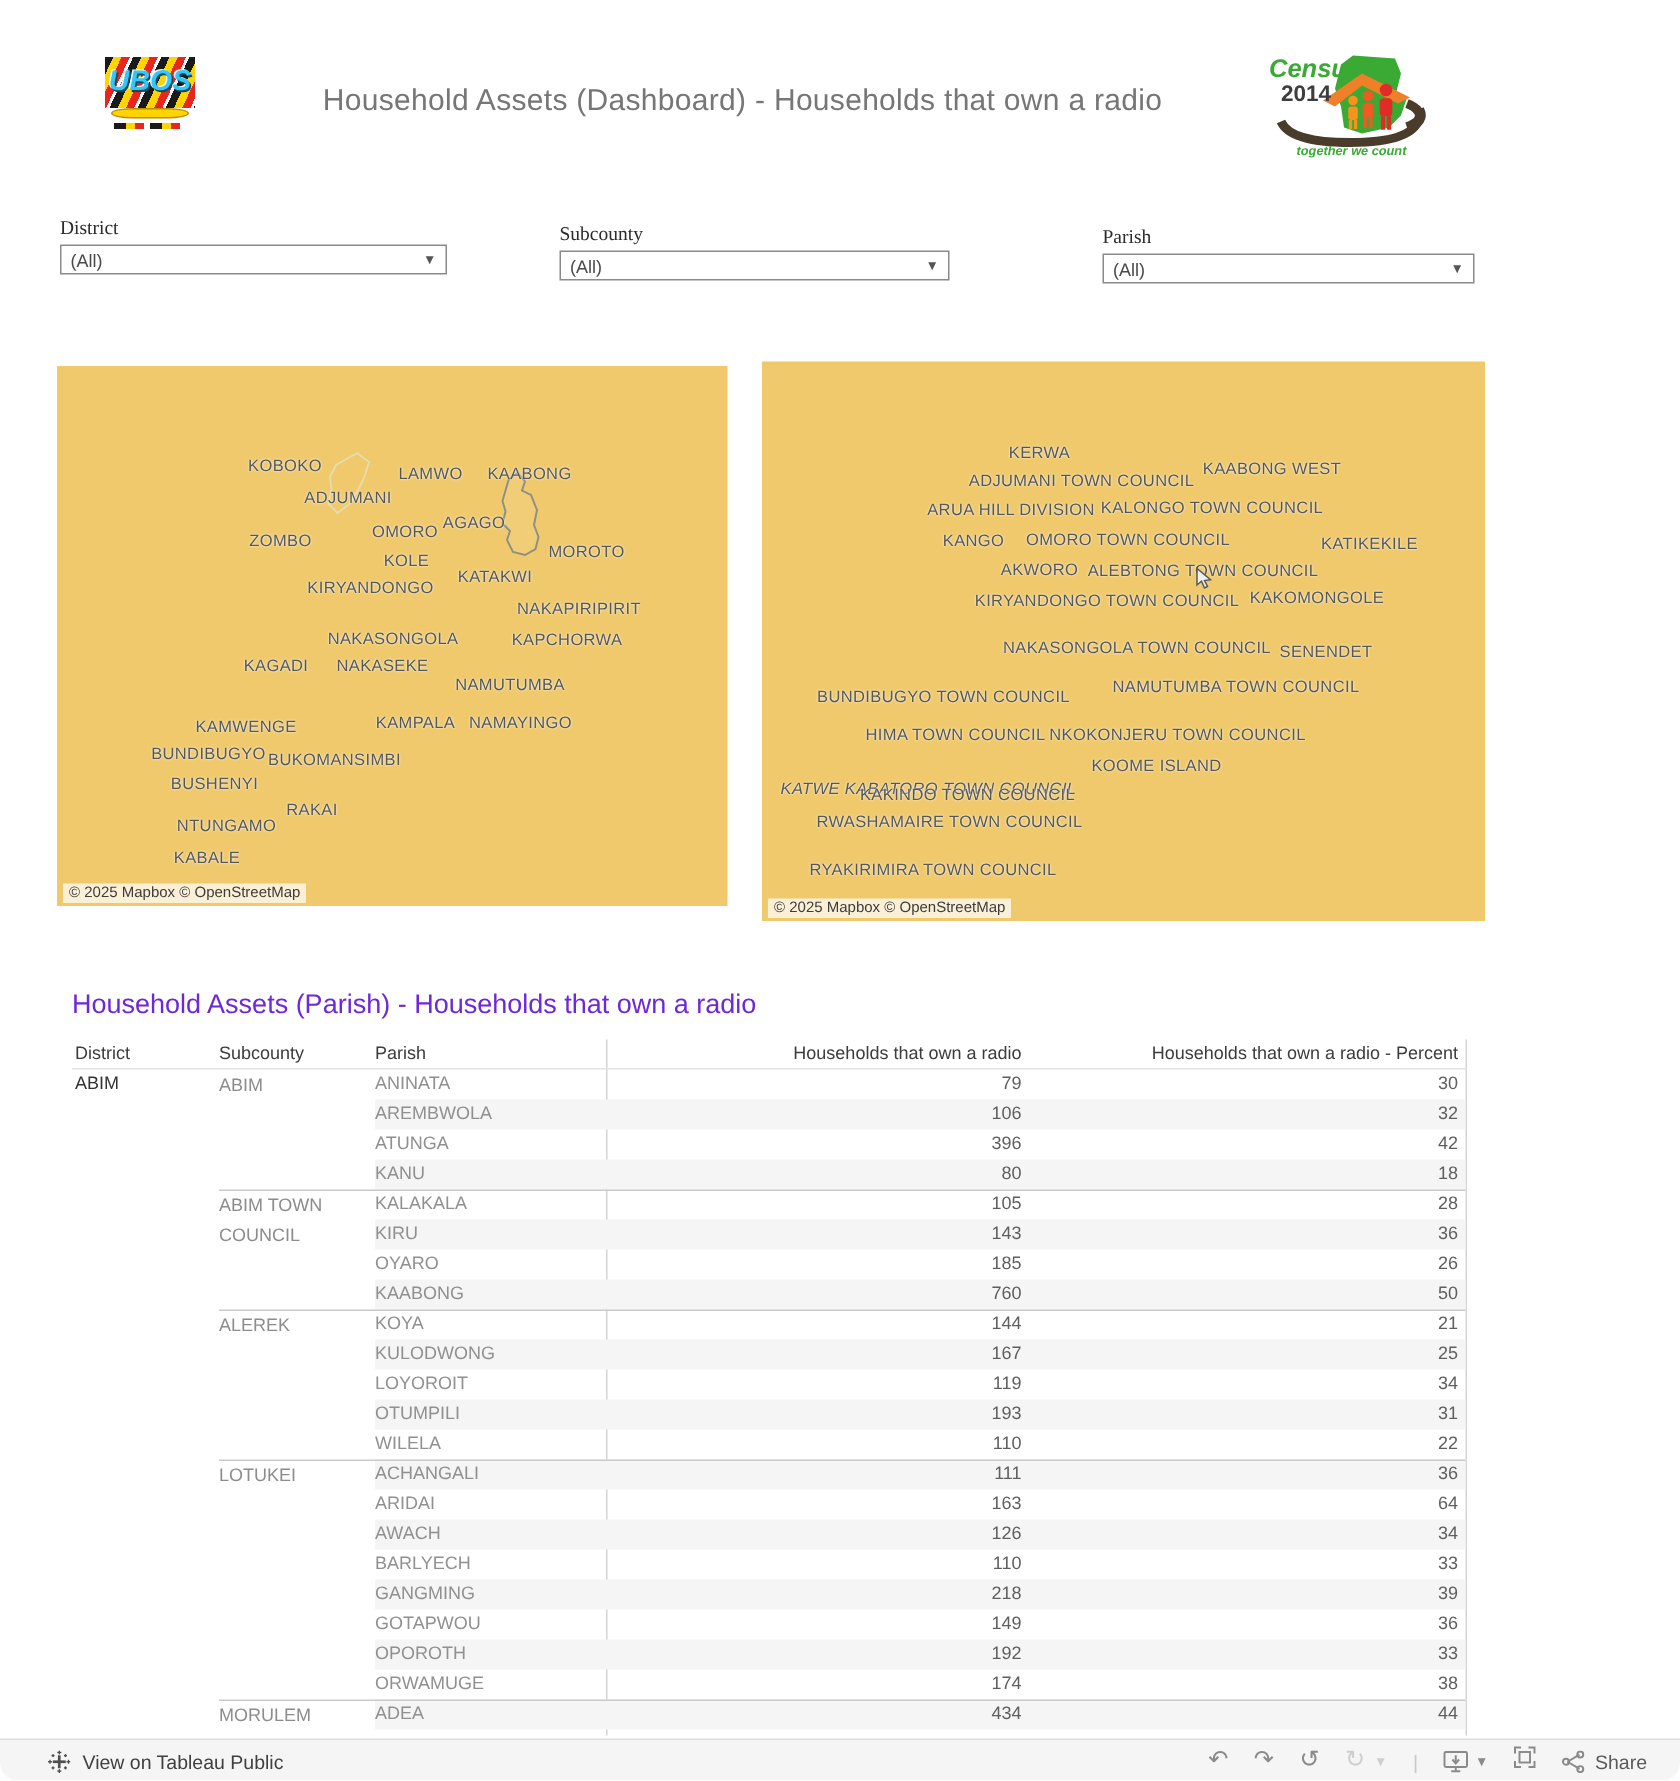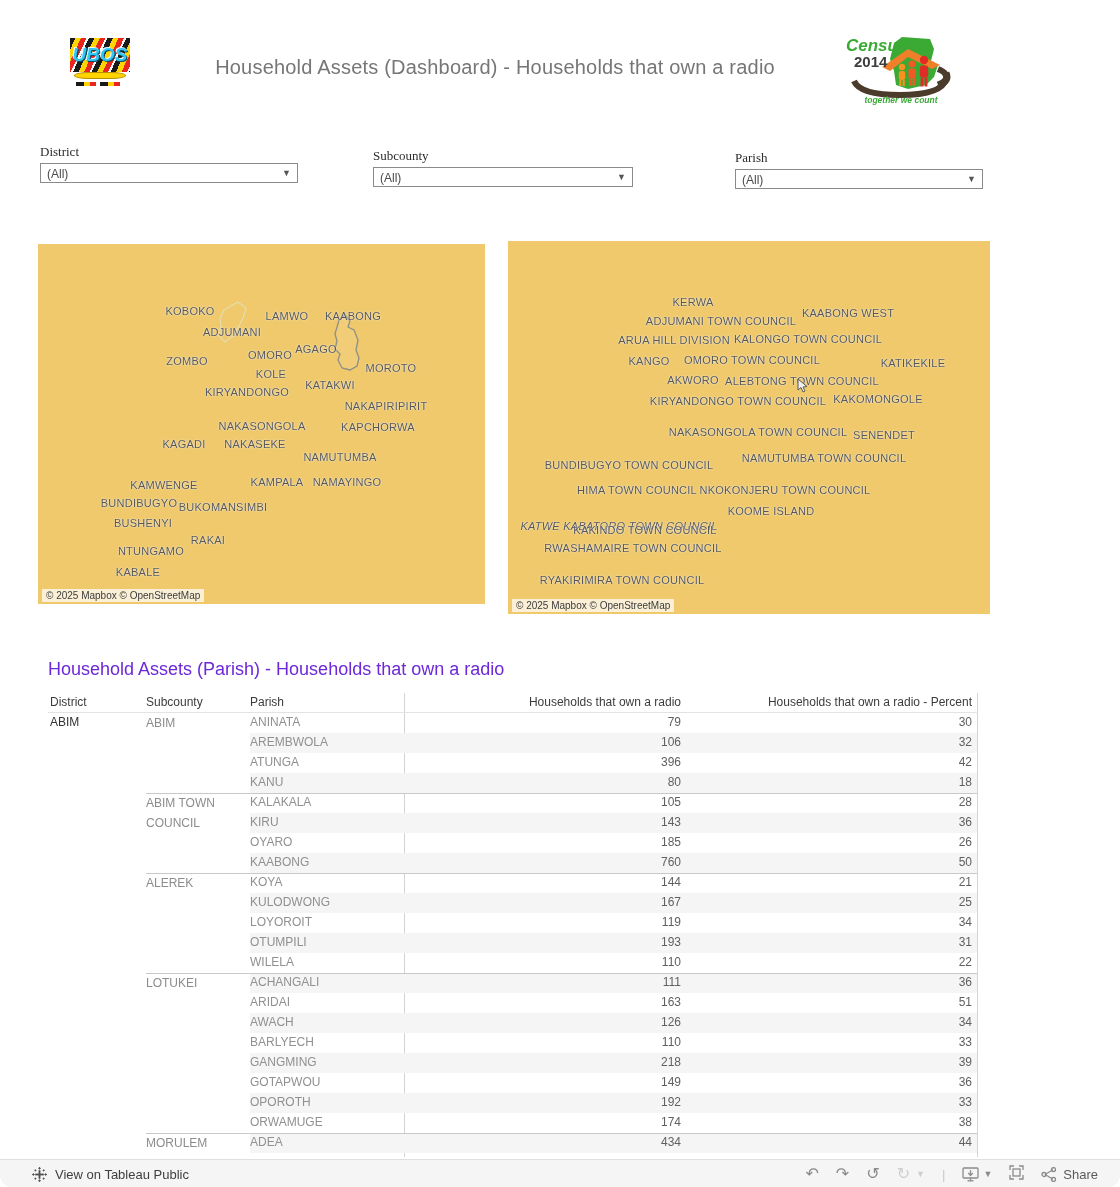--- a/index.html
+++ b/index.html
@@ -295,21 +295,21 @@
         <div class="trow band" style="top: 260px;">
           <div class="group-sep"></div>
           <span class="cell cell-subcounty">LOTUKEI</span>
           <span class="cell cell-parish">ACHANGALI</span>
           <span class="cell cell-households">111</span>
           <span class="cell cell-percent">36</span>
         </div>
         <div class="trow" style="top: 280px;">
           <span class="cell cell-parish">ARIDAI</span>
           <span class="cell cell-households">163</span>
-          <span class="cell cell-percent">51</span>
+          <span class="cell cell-percent">64</span>
         </div>
         <div class="trow band" style="top: 300px;">
           <span class="cell cell-parish">AWACH</span>
           <span class="cell cell-households">126</span>
           <span class="cell cell-percent">34</span>
         </div>
         <div class="trow" style="top: 320px;">
           <span class="cell cell-parish">BARLYECH</span>
           <span class="cell cell-households">110</span>
           <span class="cell cell-percent">33</span>

